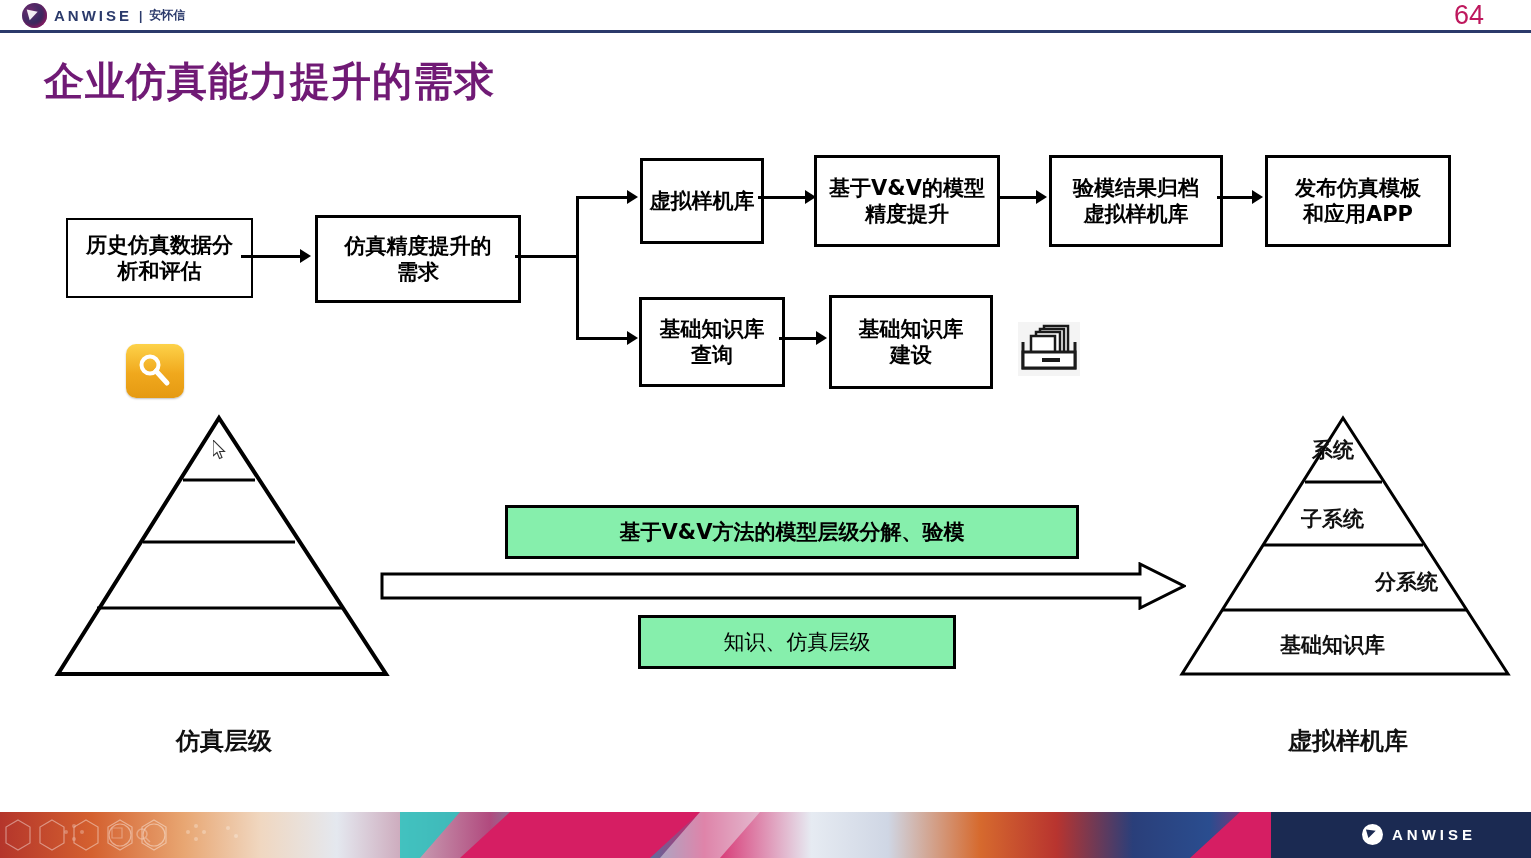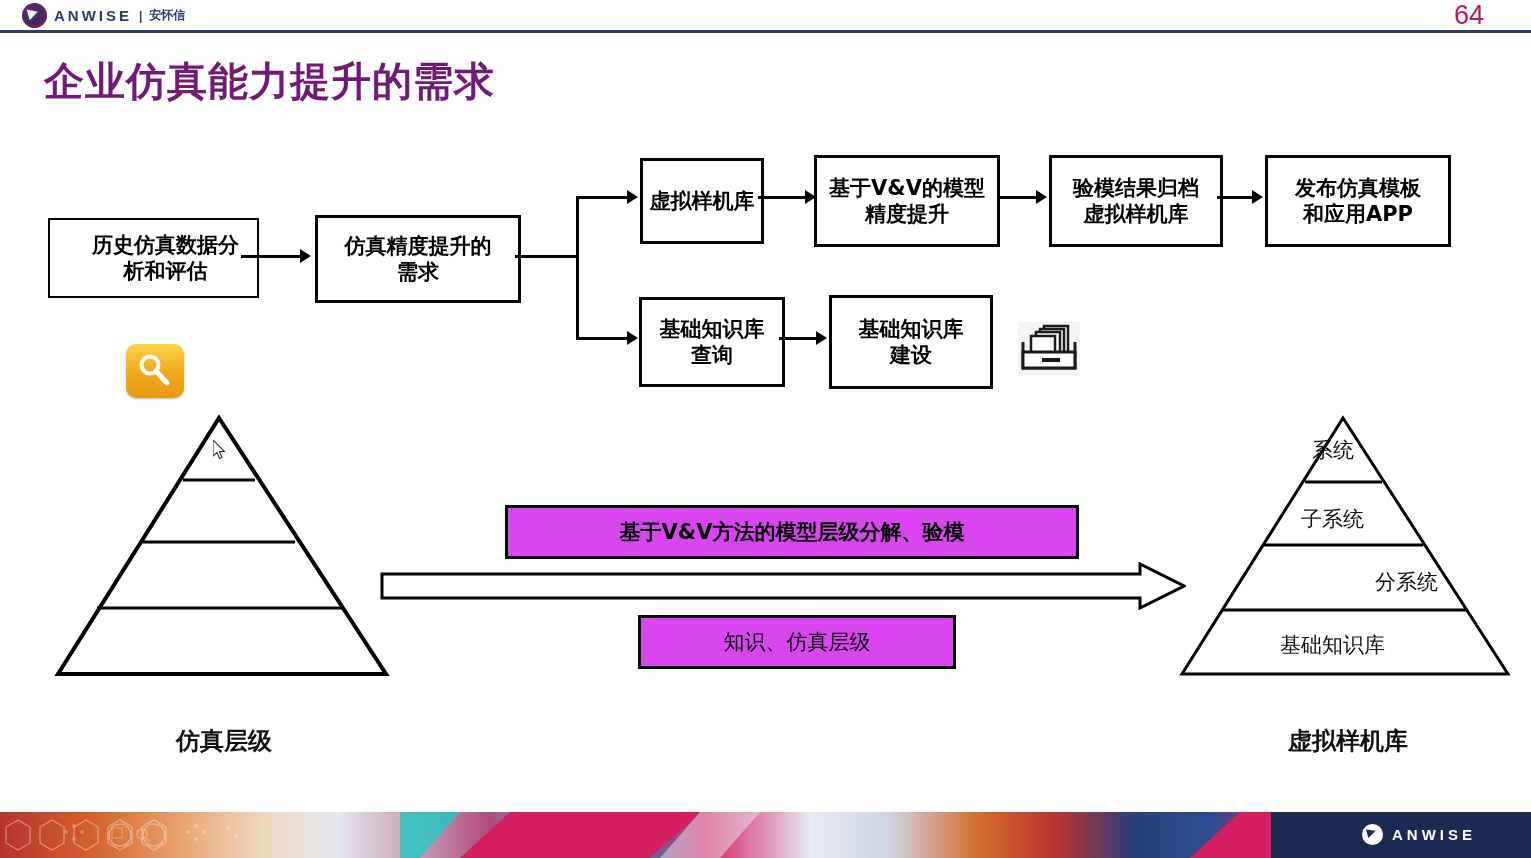--- a/index.html
+++ b/index.html
@@ -44,28 +44,28 @@
      background:linear-gradient(180deg,#fdd249 0%,#f0a81d 55%,#e59a12 100%);
      box-shadow:0 1px 2px rgba(0,0,0,.25);}
   .search-icon svg{position:absolute;left:9px;top:7px;}
 
   
   .filebox-icon{position:absolute;left:1014px;top:318px;width:70px;height:62px;}
 
   
   .pyr{position:absolute;}
   .pyr svg{display:block;}
-  .pyr-label{position:absolute;font-size:21px;font-weight:normal;color:#111;
+  .pyr-label{position:absolute;font-size:21px;font-weight:bold;color:#111;
      font-family:"DejaVu Sans","Liberation Sans",sans-serif;white-space:nowrap;}
 
   .caption{position:absolute;font-size:24px;font-weight:bold;color:#111;
      font-family:"DejaVu Sans","Liberation Sans",sans-serif;white-space:nowrap;}
 
   
-  .mbox{position:absolute;border:3px solid #000;background:#d946ef;display:flex;
+  .mbox{position:absolute;border:3px solid #000;background:#86efac;display:flex;
      align-items:center;justify-content:center;font-size:21px;color:#000;
      font-family:"DejaVu Sans","Liberation Sans",sans-serif;}
   .mbox.bold{font-weight:bold;}
 
   
   .blockarrow{position:absolute;left:380px;top:562px;width:806px;height:48px;}
 
   
   .cursor{position:absolute;left:213px;top:440px;width:14px;height:20px;}
 
@@ -98,21 +98,21 @@
     <span class="logo-text">ANWISE</span>
     <span class="logo-cn">|</span>
     <span class="logo-cn">安怀信</span>
   </div>
   <div class="page-num">64</div>
 </div>
 <div class="header-rule"></div>
 
 <div class="slide-title">企业仿真能力提升的需求</div>
 
-<div class="fbox thin" style="left:48px;top:218px;width:183px;height:76px;padding-left:24px;">
+<div class="fbox thin" style="left:66px;top:218px;width:183px;height:76px;">
   <span>历史仿真数据分<br>析和评估</span>
 </div>
 
 <div class="fbox" style="left:315px;top:215px;width:200px;height:82px;">
   <span>仿真精度提升的<br>需求</span>
 </div>
 
 <div class="fbox" style="left:640px;top:158px;width:118px;height:80px;">
   <span>虚拟样机库</span>
 </div>

